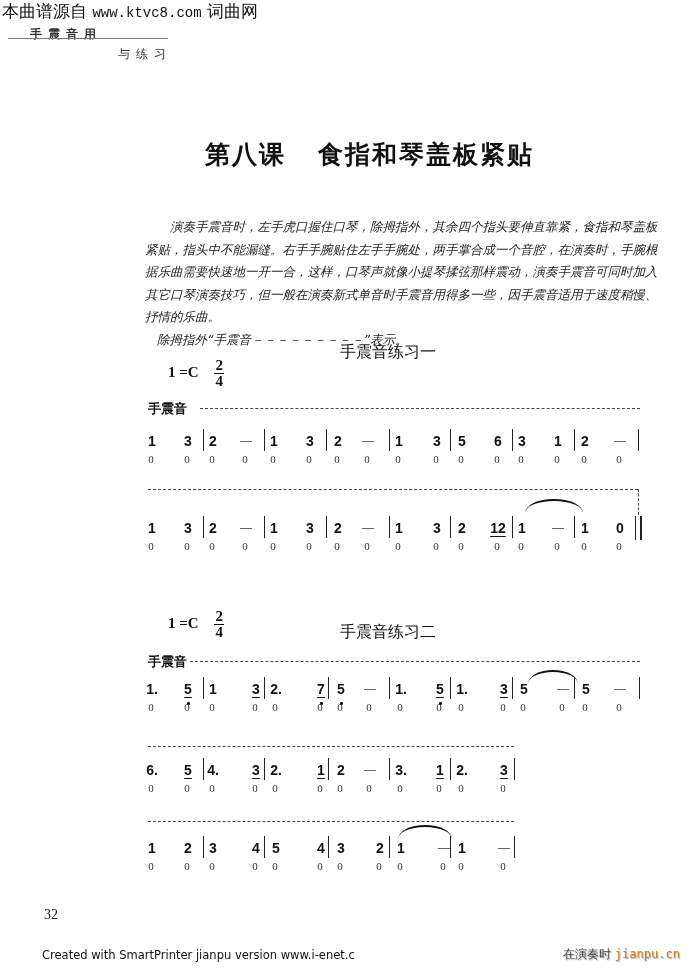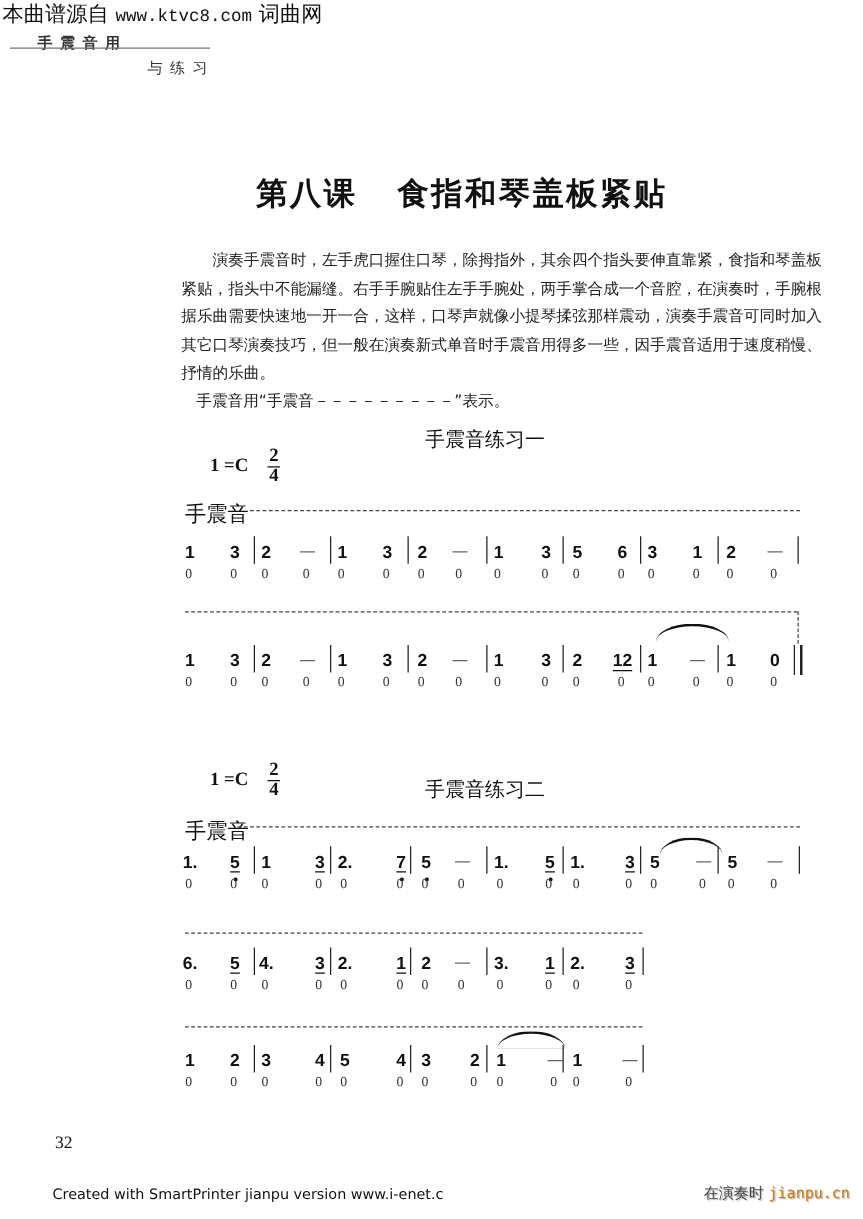--- a/index.html
+++ b/index.html
@@ -11,21 +11,21 @@
   .hdr-line { left:8px; top:38px; width:160px; height:1px; background:#777; }
   .hdr-sub { left:118px; top:46px; font-size:12px; color:#333; letter-spacing:6px; }
   .title { left:205px; top:138px; font-size:25px; font-weight:bold; letter-spacing:2px; white-space:nowrap; }
   .title .gap { display:inline-block; width:32px; }
   .para { left:145px; width:515px; font-size:12.5px; line-height:22.5px; color:#222; }
   .para p { margin:0; text-indent:0; }
   .ex-title { font-size:16px; color:#111; white-space:nowrap; }
   .key { font-family:"Liberation Serif", serif; font-size:15px; font-weight:bold; white-space:nowrap; }
   .frac { display:inline-block; vertical-align:middle; text-align:center; margin-left:12px; line-height:15px; }
   .frac .num { display:block; border-bottom:1px solid #111; padding:0 1px; }
-  .trem-label { font-size:17px; font-weight:normal; white-space:nowrap; }
+  .trem-label { font-size:13px; font-weight:bold; white-space:nowrap; }
   .dash { height:0; border-top:1.3px dashed #444; }
   .n { font-family:"Liberation Sans", sans-serif; font-weight:bold; font-size:14px; width:16px; text-align:center; }
   .n.ul { text-decoration:underline; text-underline-offset:3px; }
   .dotb::after { content:""; position:absolute; left:7px; top:21px; width:2.5px; height:2.5px; border-radius:50%; background:#111; }
   .z { font-family:"Liberation Serif", serif; font-size:11px; color:#333; width:10px; text-align:center; }
   .dsh { width:12px; height:1.3px; background:#666; }
   .bar { width:1.3px; height:22px; background:#222; }
   .dbar { width:4px; height:24px; border-left:1.3px solid #222; border-right:2.5px solid #222; }
   .tie { border-top:2px solid #111; border-radius:50% 50% 0 0 / 100% 100% 0 0; height:12px; }
   .vtick { width:0; border-left:1.3px dashed #444; }
@@ -44,23 +44,23 @@
 </div>
 
 <div class="abs hdr-book">手震音用</div>
 <div class="abs hdr-line"></div>
 <div class="abs hdr-sub">与练习</div>
 
 <div class="abs title">
   <span>第八课</span><span class="gap"></span><span>食指和琴盖板紧贴</span>
 </div>
 
-<div class="abs para" style="top:197px;">
+<div class="abs para" style="top:216px;font-style:italic;">
   <p style="text-indent:25px;">演奏手震音时，左手虎口握住口琴，除拇指外，其余四个指头要伸直靠紧，食指和琴盖板紧贴，指头中不能漏缝。右手手腕贴住左手手腕处，两手掌合成一个音腔，在演奏时，手腕根据乐曲需要快速地一开一合，这样，口琴声就像小提琴揉弦那样震动，演奏手震音可同时加入其它口琴演奏技巧，但一般在演奏新式单音时手震音用得多一些，因手震音适用于速度稍慢、抒情的乐曲。</p>
-  <p style="text-indent:12px;">手震音用“手震音－－－－－－－－－”表示。</p>
+  <p style="text-indent:12px;">除拇指外“手震音－－－－－－－－－”表示。</p>
 </div>
 
 <div class="abs ex-title" style="left:340px; top:342px;">手震音练习一</div>
 <div class="abs key" style="left:168px; top:358px;">
   <span>1 =C</span>
   <span class="frac">
     <span class="num">2</span>
     <span>4</span>
   </span>
 </div>

